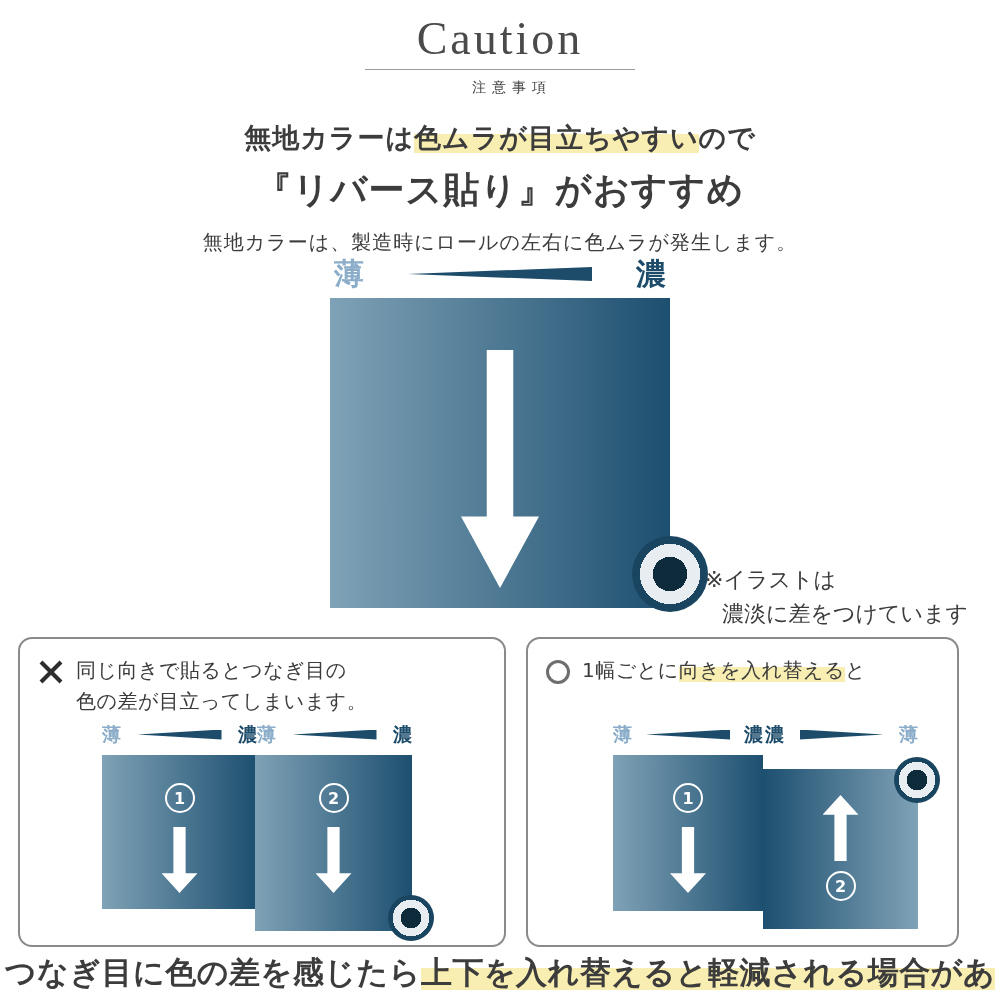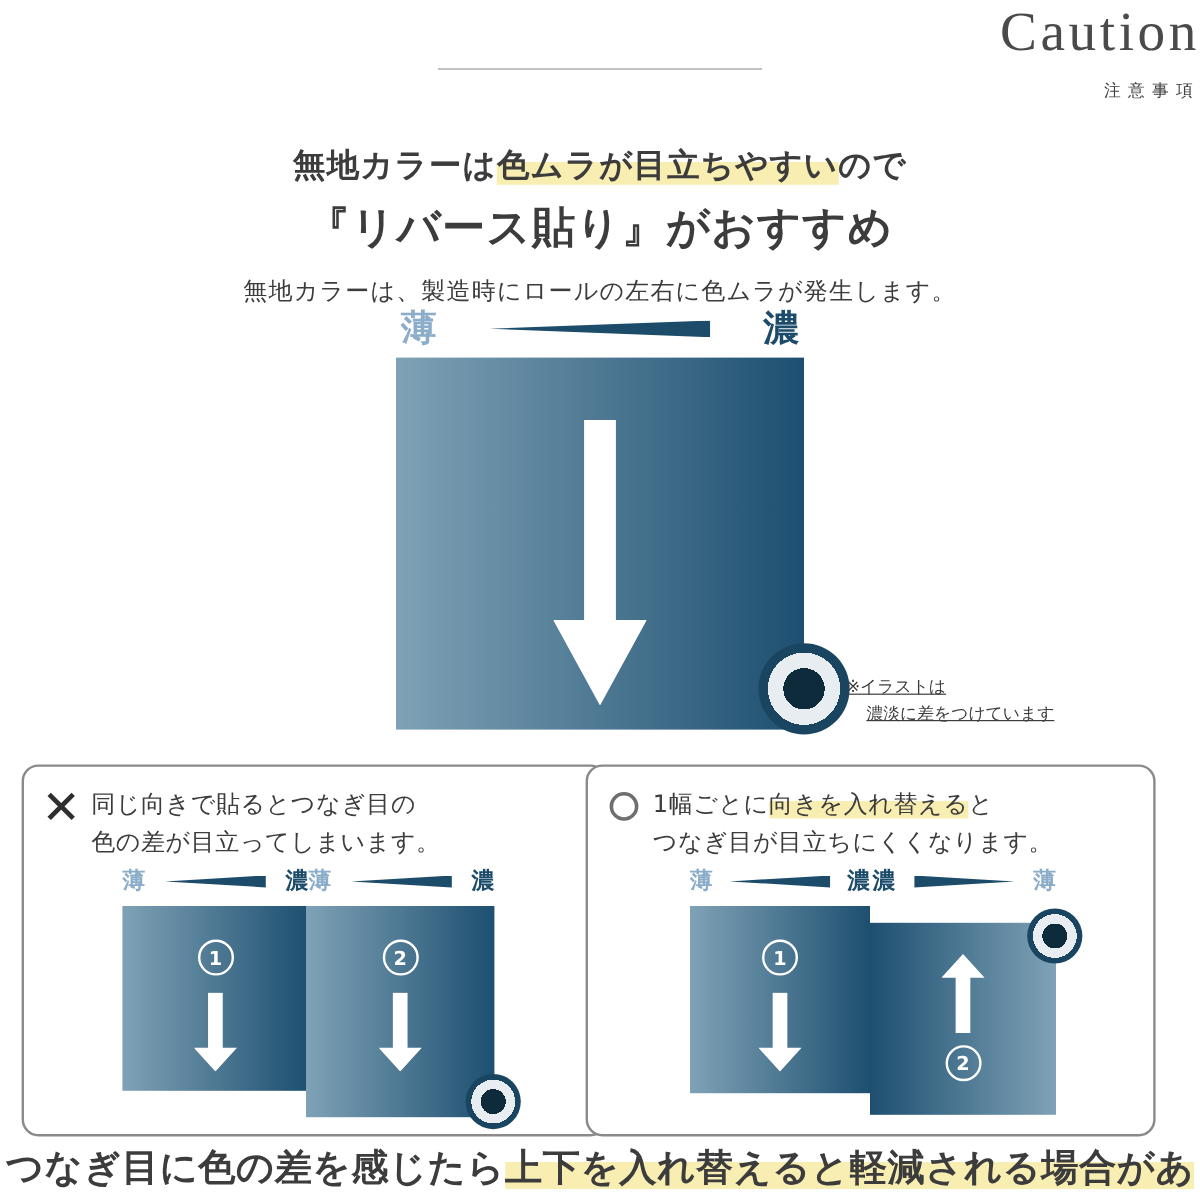--- a/index.html
+++ b/index.html
@@ -1,20 +1,20 @@
 <!DOCTYPE html>
 <html style="--panel-light: #7fa2b6; --panel-dark: #1d4f70; --label-light: #8badc9; --label-dark: #1d4c6b; --highlight-yellow: #f9eeb2; --text: #3c3c3c; --box-border: #8a8a8a;"><head>
 <meta charset="utf-8">
 <style>
   html,body{margin:0;padding:0;background:#fff;}
   body{font-family:"DejaVu Sans","Liberation Sans",sans-serif;color:#3c3c3c;}
   .canvas{position:relative;width:1000px;height:1000px;background:#fff;overflow:hidden;}
 
   
-  .header{position:absolute;top:0;left:0;right:0;text-align:right;}
+  .header{position:absolute;top:12px;left:0;right:0;text-align:center;}
   .title{font-family:"Liberation Serif","DejaVu Serif",serif;font-size:46px;font-weight:400;color:#4a4a4a;margin:0;letter-spacing:3px;}
   .title-underline{width:270px;height:1px;background:#9b9b9b;margin:4px auto 9px;}
   .subtitle{font-size:14px;letter-spacing:6px;color:#3f3f3f;padding-left:24px;}
 
   
   .intro{position:absolute;top:120px;left:0;right:0;text-align:center;}
   .intro-line1{font-size:27px;font-weight:600;margin:0 0 10px;letter-spacing:1px;}
   .intro-line2{font-size:36px;font-weight:800;margin:0 0 14px;letter-spacing:1px;}
   .intro-line3{font-size:20px;font-weight:400;margin:0;letter-spacing:1px;}
   .hl{background:linear-gradient(transparent 38%, var(--highlight-yellow,#f9eeb2) 38%);text-align:center;}
@@ -30,27 +30,27 @@
   .wedge-left{clip-path:polygon(0 0,100% 50%,0 100%);}
   .md-wedge{width:184px;height:14px;}
   .sm{width:84px;height:10px;}
   .md-panel{position:relative;width:340px;height:310px;background:linear-gradient(90deg,var(--panel-light,#7fa2b6),var(--panel-dark,#1d4f70));}
   .arrow{position:absolute;left:50%;transform:translateX(-50%);background:#fff;}
   .arrow.down{clip-path:polygon(33% 0,67% 0,67% 70%,100% 70%,50% 100%,0 70%,33% 70%);}
   .arrow.up{clip-path:polygon(50% 0,100% 30%,67% 30%,67% 100%,33% 100%,33% 30%,0 30%);}
   .big-arrow{width:78px;height:238px;top:52px;}
   .roll{position:absolute;border-radius:50%;background:radial-gradient(circle,#0e2b3c 0 32%,#e7edf0 32% 56%,#1a4560 56% 100%);}
   .big-roll{width:76px;height:76px;right:-38px;bottom:-4px;}
-  .md-note{position:absolute;left:375px;top:309px;width:290px;font-size:14px;line-height:1.55;color:var(--text,#3c3c3c);white-space:nowrap;text-decoration:underline;}
+  .md-note{position:absolute;left:375px;top:309px;width:290px;font-size:22px;line-height:1.55;color:var(--text,#3c3c3c);white-space:nowrap;}
   .note-indent{padding-left:17px;}
 
   
   .box{position:absolute;top:637px;height:310px;border:2px solid var(--box-border,#8a8a8a);border-radius:14px;background:#fff;box-sizing:border-box;}
   .bad-box{left:18px;width:488px;}
-  .good-box{left:488px;width:475px;}
+  .good-box{left:526px;width:433px;}
   .box-head{position:absolute;top:16px;left:18px;right:8px;display:flex;gap:12px;align-items:flex-start;}
   .mark{flex:0 0 auto;}
   .x-mark{margin-top:4px;line-height:0;}
   .circle-mark{width:24px;height:24px;border:3px solid #6e6e6e;border-radius:50%;box-sizing:border-box;margin-top:5px;}
   .box-text{font-size:20px;line-height:1.55;margin:0;color:var(--text,#3c3c3c);letter-spacing:0.5px;}
 
   .legend{position:absolute;display:flex;align-items:center;justify-content:space-between;}
   .lg{font-size:19px;font-weight:bold;line-height:1;}
   .b1{left:82px;top:86px;width:155px;}
   .b2{left:237px;top:86px;width:155px;}
@@ -136,21 +136,21 @@
     <div class="panel p-b2">
       <span class="num">2</span>
       <span class="arrow down sm-arrow"></span>
       <span class="roll sm-roll roll-bottom"></span>
     </div>
   </section>
 
   <section class="box good-box">
     <div class="box-head">
       <span class="mark circle-mark"></span>
-      <p class="box-text"><span>1幅ごとに</span><span class="hl">向きを入れ替える</span><span>と</span><br><span>つなぎ目が目立ちにくくなります。</span></p>
+      <p class="box-text"><span>1幅ごとに</span><span class="hl">向きを入れ替える</span><span>と</span><br></p>
     </div>
 
     <div class="legend g1">
       <span class="lg light">薄</span>
       <span class="wedge wedge-right sm"></span>
       <span class="lg dark">濃</span>
     </div>
     <div class="legend g2">
       <span class="lg dark">濃</span>
       <span class="wedge wedge-left sm"></span>

